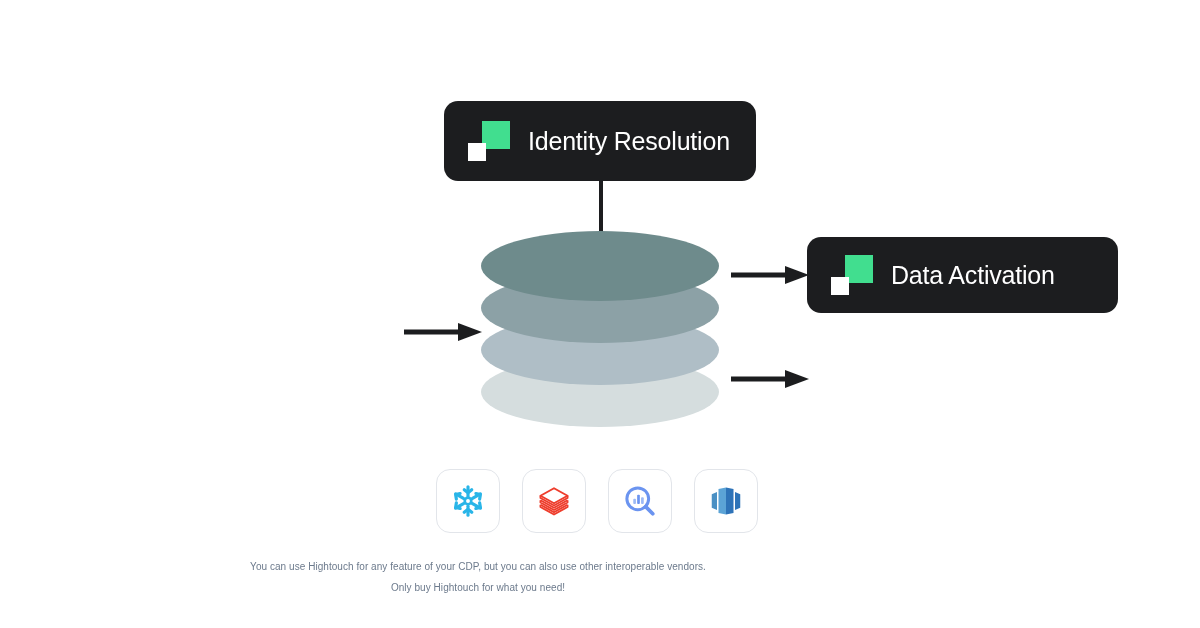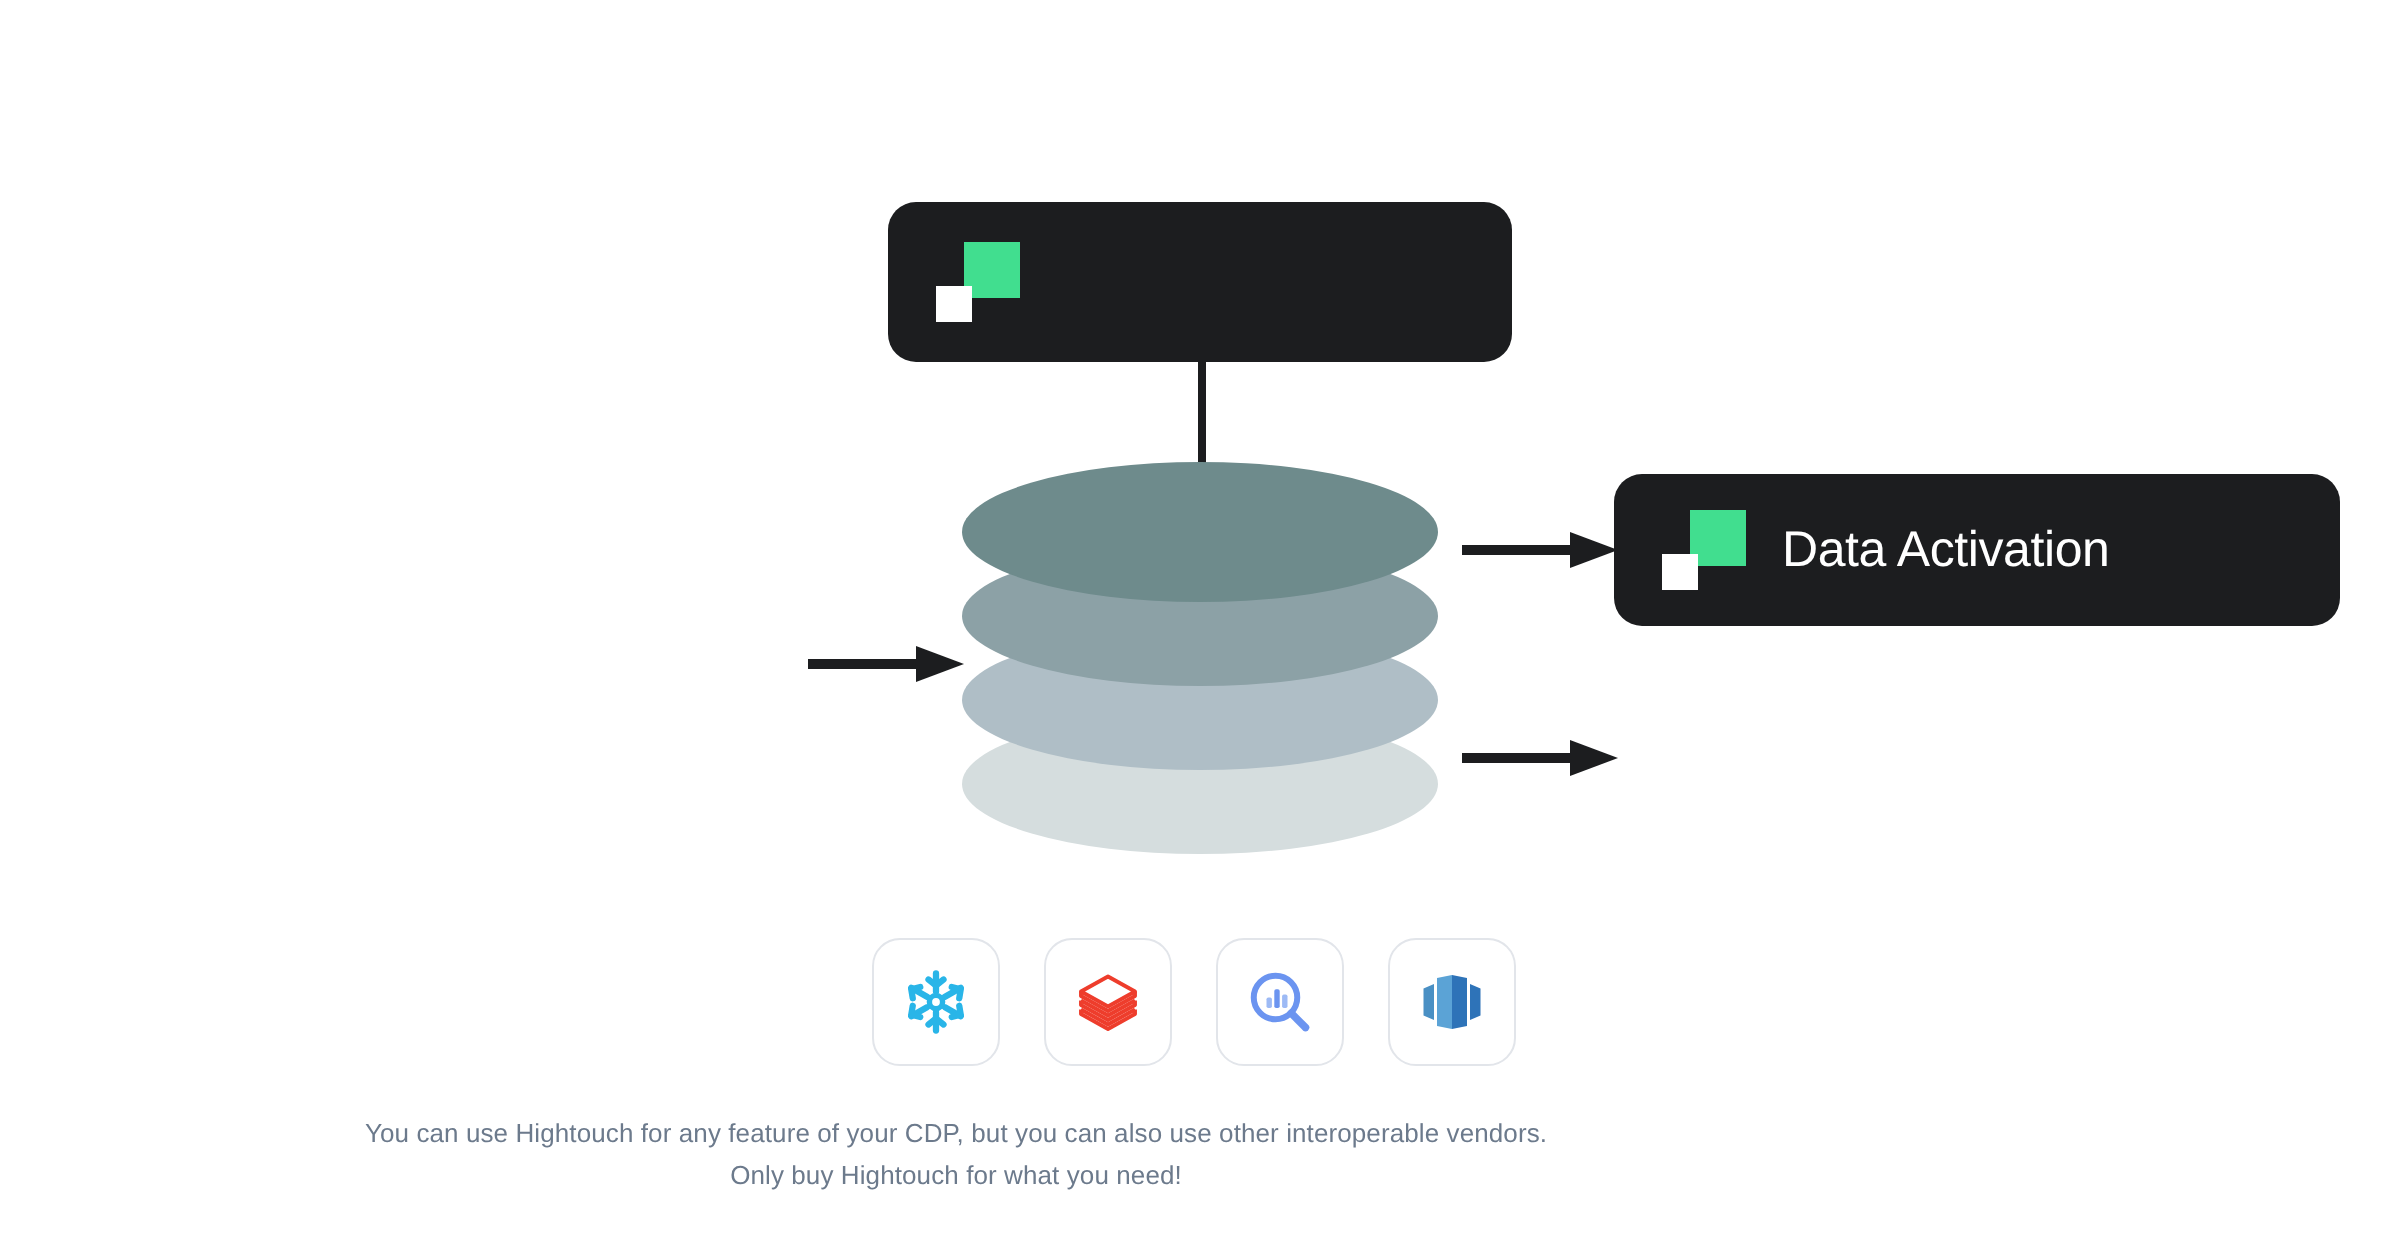--- a/index.html
+++ b/index.html
@@ -54,21 +54,21 @@
   .node-label {
     color: #FFFFFF;
     font-size: 25px;
     font-weight: 500;
     letter-spacing: -0.2px;
     white-space: nowrap;
   }
 
   #node-identity     { left: 444px; top: 101px;  width: 312px; height: 80px; }
   #node-event        { left: 82px;  top: 294px;  width: 312px; height: 77px; }
-  #node-activation   { left: 807px; top: 237px;  width: 363px; height: 76px; }
+  #node-activation   { left: 807px; top: 237px;  width: 311px; height: 76px; }
   #node-onboarding   { left: 807px; top: 341px;  width: 311px; height: 76px; }
 
   
   #cylinder {
     position: absolute;
     left: 481px;
     top: 231px;
     width: 238px;
     height: 196px;
   }
@@ -124,36 +124,37 @@
   }
 
   
   #caption {
     position: absolute;
     left: 0;
     top: 556px;
     width: 956px;
     text-align: center;
     color: #6C7A8C;
-    font-size: 13px;
+    font-size: 10px;
     line-height: 21px;
     letter-spacing: 0.05px;
   }
   #caption .cap-line { display: block; }
 </style>
 </head>
 <body>
 
 <div id="canvas">
 
   <div class="node" id="node-identity">
     <span class="node-logo">
       <span class="sq-green"></span>
         <span class="sq-white"></span>
     </span>
+    <span class="node-label">Identity Resolution</span>
   </div>
 
 
   <div class="node" id="node-activation">
     <span class="node-logo">
       <span class="sq-green"></span>
         <span class="sq-white"></span>
     </span>
     <span class="node-label">Data Activation</span>
   </div>

